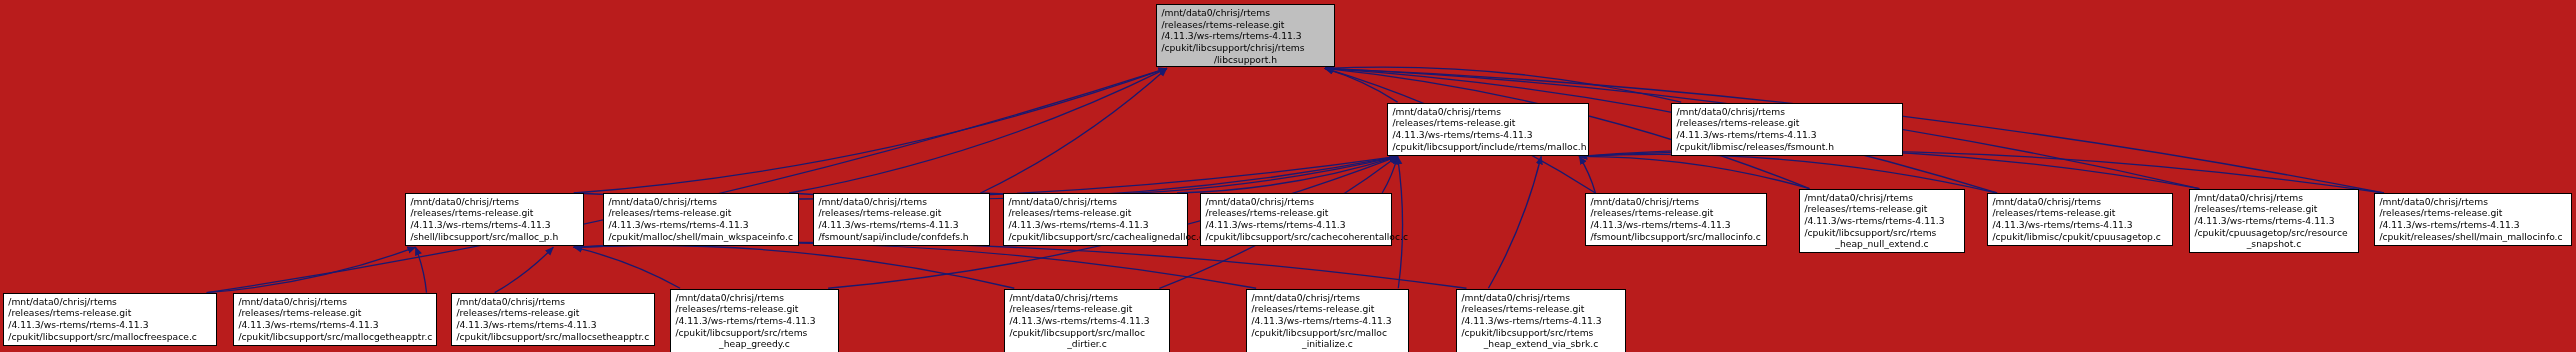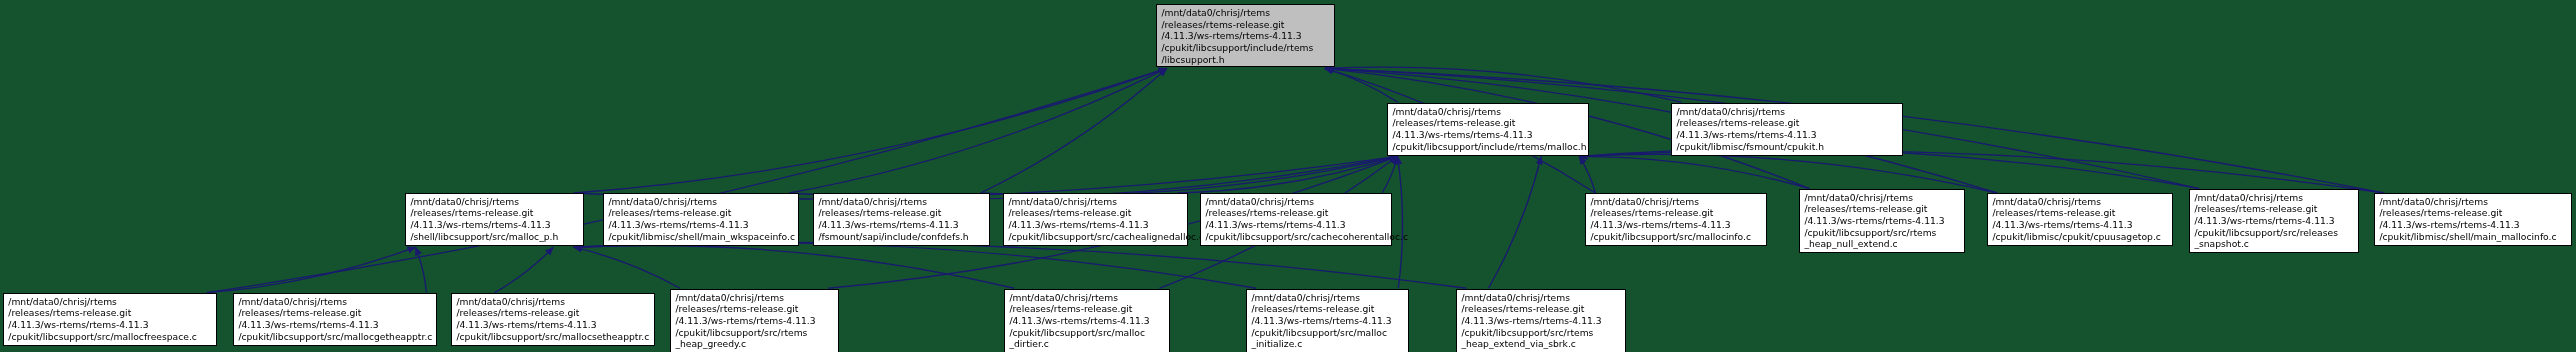--- a/index.html
+++ b/index.html
@@ -4,21 +4,21 @@
 <style>
   html, body {
     margin: 0;
     padding: 0;
     background: #ffffff;
   }
   #canvas {
     position: relative;
     width: 2576px;
     height: 353px;
-    background: #14532d;
+    background: #b91c1c;
     overflow: hidden;
     font-family: "DejaVu Sans", sans-serif;
   }
   #edges {
     position: absolute;
     left: 0;
     top: 0;
     width: 2576px;
     height: 353px;
     z-index: 0;
@@ -35,21 +35,21 @@
     white-space: nowrap;
     text-align: left;
     z-index: 1;
     cursor: pointer;
   }
   .node.highlight {
     background: #bfbfbf;
     border: 1.5px solid #000000;
   }
   .node .line.cont {
-    text-align: left;
+    text-align: center;
   }
 </style>
 </head>
 <body>
 
 <div id="canvas">
   <svg id="edges" viewBox="0 0 3515 481" xmlns="http://www.w3.org/2000/svg">
     <defs>
       <marker id="arrow" markerUnits="userSpaceOnUse" markerWidth="14" markerHeight="12" refX="11" refY="5" orient="auto">
         <path d="M0,0 L12,5 L0,10 z" fill="#191970"></path>
@@ -86,46 +86,46 @@
       <path d="M 928 393 Q 859.42 354.85 783 337" fill="none" stroke="#191970" stroke-width="1.8" marker-end="url(#arrow)"></path>
       <path d="M 1384 393 Q 1087.42 322.93 783 337" fill="none" stroke="#191970" stroke-width="1.8" marker-end="url(#arrow)"></path>
       <path d="M 1714 393 Q 1251.8023020941876 310.0992276841325 783 337" fill="none" stroke="#191970" stroke-width="1.8" marker-end="url(#arrow)"></path>
       <path d="M 2001 393 Q 1394.5260671332137 310.05803985259996 783 337" fill="none" stroke="#191970" stroke-width="1.8" marker-end="url(#arrow)"></path>
     </svg>
 
 <div class="node highlight" style="left: 1156px; top: 4.4px; width: 179px; height: 63px;">
       <div class="line">/mnt/data0/chrisj/rtems</div>
       <div class="line">/releases/rtems-release.git</div>
       <div class="line">/4.11.3/ws-rtems/rtems-4.11.3</div>
-      <div class="line">/cpukit/libcsupport/include/rtems</div>
+      <div class="line">/cpukit/libcsupport/chrisj/rtems</div>
       <div class="line cont">/libcsupport.h</div>
     </div>
     <div class="node" style="left: 1387px; top: 103px; width: 202px; height: 53px;">
       <div class="line">/mnt/data0/chrisj/rtems</div>
       <div class="line">/releases/rtems-release.git</div>
       <div class="line">/4.11.3/ws-rtems/rtems-4.11.3</div>
       <div class="line">/cpukit/libcsupport/include/rtems/malloc.h</div>
     </div>
     <div class="node" style="left: 1671px; top: 103px; width: 232px; height: 53px;">
       <div class="line">/mnt/data0/chrisj/rtems</div>
       <div class="line">/releases/rtems-release.git</div>
       <div class="line">/4.11.3/ws-rtems/rtems-4.11.3</div>
-      <div class="line">/cpukit/libmisc/fsmount/cpukit.h</div>
+      <div class="line">/cpukit/libmisc/releases/fsmount.h</div>
     </div>
     <div class="node" style="left: 405px; top: 193px; width: 179px; height: 53px;">
       <div class="line">/mnt/data0/chrisj/rtems</div>
       <div class="line">/releases/rtems-release.git</div>
       <div class="line">/4.11.3/ws-rtems/rtems-4.11.3</div>
       <div class="line">/shell/libcsupport/src/malloc_p.h</div>
     </div>
     <div class="node" style="left: 603px; top: 193px; width: 196px; height: 53px;">
       <div class="line">/mnt/data0/chrisj/rtems</div>
       <div class="line">/releases/rtems-release.git</div>
       <div class="line">/4.11.3/ws-rtems/rtems-4.11.3</div>
-      <div class="line">/cpukit/libmisc/shell/main_wkspaceinfo.c</div>
+      <div class="line">/cpukit/malloc/shell/main_wkspaceinfo.c</div>
     </div>
     <div class="node" style="left: 813px; top: 193px; width: 177px; height: 53px;">
       <div class="line">/mnt/data0/chrisj/rtems</div>
       <div class="line">/releases/rtems-release.git</div>
       <div class="line">/4.11.3/ws-rtems/rtems-4.11.3</div>
       <div class="line">/fsmount/sapi/include/confdefs.h</div>
     </div>
     <div class="node" style="left: 1003px; top: 193px; width: 185px; height: 53px;">
       <div class="line">/mnt/data0/chrisj/rtems</div>
       <div class="line">/releases/rtems-release.git</div>
@@ -135,47 +135,47 @@
     <div class="node" style="left: 1200px; top: 193px; width: 192px; height: 53px;">
       <div class="line">/mnt/data0/chrisj/rtems</div>
       <div class="line">/releases/rtems-release.git</div>
       <div class="line">/4.11.3/ws-rtems/rtems-4.11.3</div>
       <div class="line">/cpukit/libcsupport/src/cachecoherentalloc.c</div>
     </div>
     <div class="node" style="left: 1585px; top: 193px; width: 182px; height: 53px;">
       <div class="line">/mnt/data0/chrisj/rtems</div>
       <div class="line">/releases/rtems-release.git</div>
       <div class="line">/4.11.3/ws-rtems/rtems-4.11.3</div>
-      <div class="line">/cpukit/libcsupport/src/mallocinfo.c</div>
+      <div class="line">/fsmount/libcsupport/src/mallocinfo.c</div>
     </div>
     <div class="node" style="left: 1799px; top: 189px; width: 166px; height: 64px;">
       <div class="line">/mnt/data0/chrisj/rtems</div>
       <div class="line">/releases/rtems-release.git</div>
       <div class="line">/4.11.3/ws-rtems/rtems-4.11.3</div>
       <div class="line">/cpukit/libcsupport/src/rtems</div>
       <div class="line cont">_heap_null_extend.c</div>
     </div>
     <div class="node" style="left: 1987px; top: 193px; width: 186px; height: 53px;">
       <div class="line">/mnt/data0/chrisj/rtems</div>
       <div class="line">/releases/rtems-release.git</div>
       <div class="line">/4.11.3/ws-rtems/rtems-4.11.3</div>
       <div class="line">/cpukit/libmisc/cpukit/cpuusagetop.c</div>
     </div>
     <div class="node" style="left: 2189px; top: 189px; width: 170px; height: 64px;">
       <div class="line">/mnt/data0/chrisj/rtems</div>
       <div class="line">/releases/rtems-release.git</div>
       <div class="line">/4.11.3/ws-rtems/rtems-4.11.3</div>
-      <div class="line">/cpukit/libcsupport/src/releases</div>
+      <div class="line">/cpukit/cpuusagetop/src/resource</div>
       <div class="line cont">_snapshot.c</div>
     </div>
     <div class="node" style="left: 2374px; top: 193px; width: 198px; height: 53px;">
       <div class="line">/mnt/data0/chrisj/rtems</div>
       <div class="line">/releases/rtems-release.git</div>
       <div class="line">/4.11.3/ws-rtems/rtems-4.11.3</div>
-      <div class="line">/cpukit/libmisc/shell/main_mallocinfo.c</div>
+      <div class="line">/cpukit/releases/shell/main_mallocinfo.c</div>
     </div>
     <div class="node" style="left: 2.9px; top: 293px; width: 214px; height: 53px;">
       <div class="line">/mnt/data0/chrisj/rtems</div>
       <div class="line">/releases/rtems-release.git</div>
       <div class="line">/4.11.3/ws-rtems/rtems-4.11.3</div>
       <div class="line">/cpukit/libcsupport/src/mallocfreespace.c</div>
     </div>
     <div class="node" style="left: 233px; top: 293px; width: 204px; height: 53px;">
       <div class="line">/mnt/data0/chrisj/rtems</div>
       <div class="line">/releases/rtems-release.git</div>

